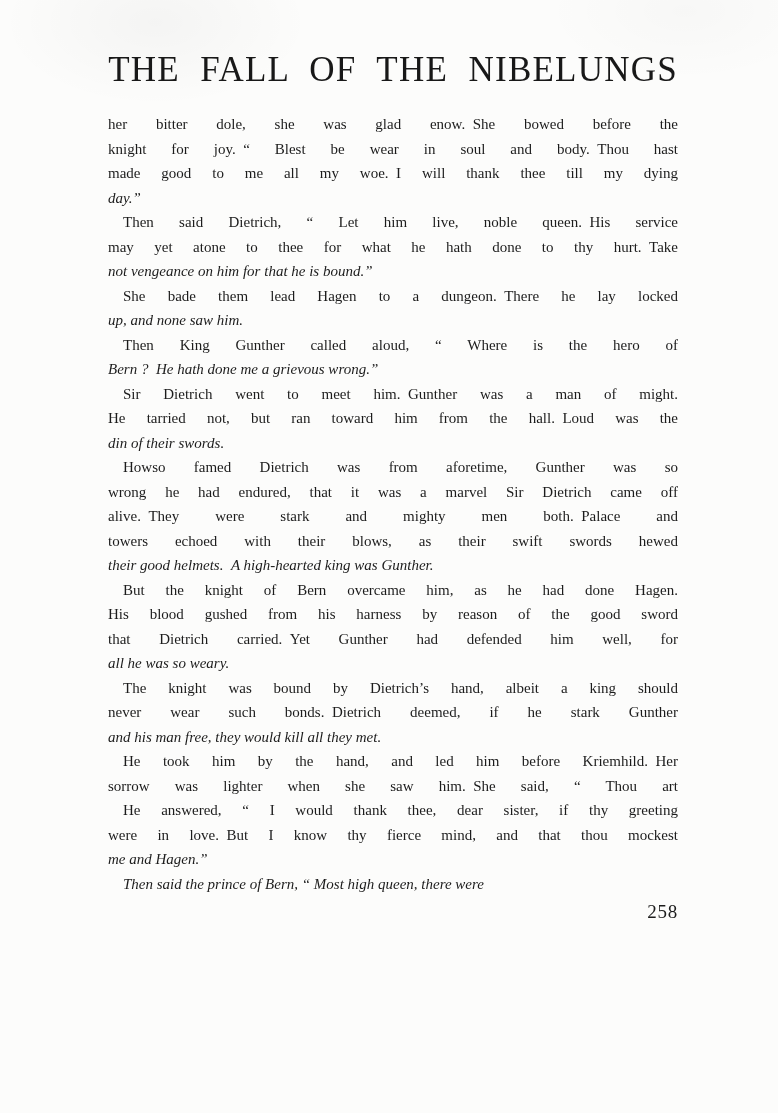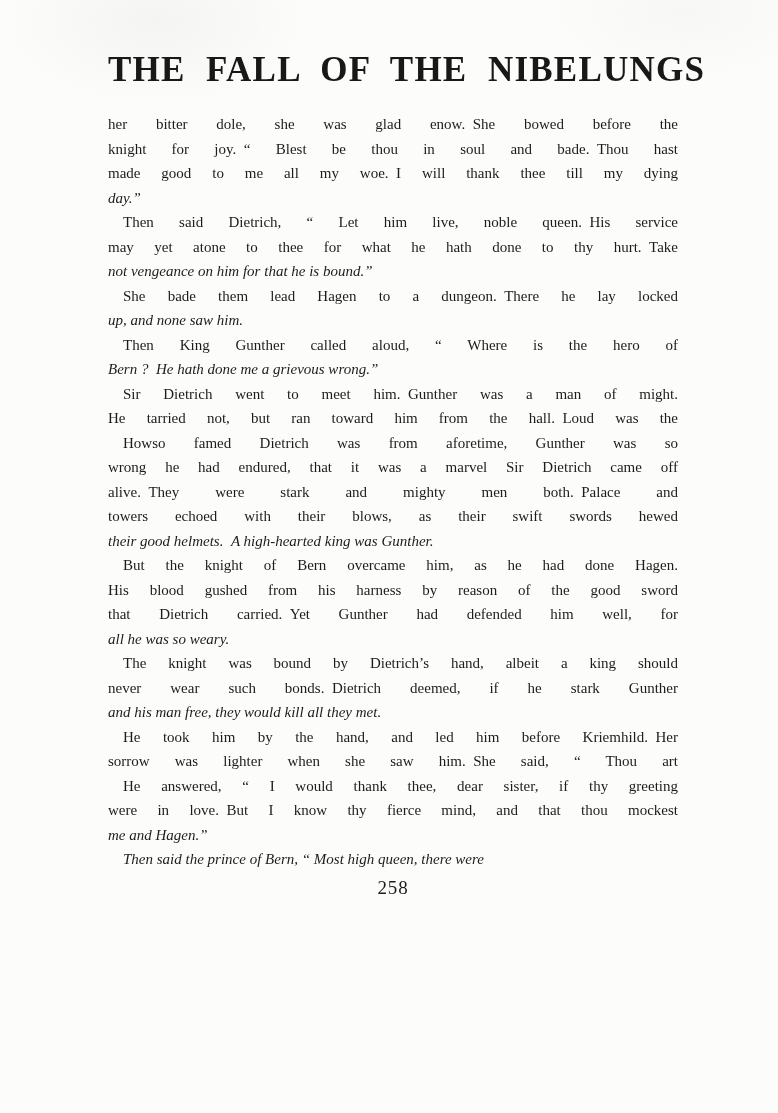--- a/index.html
+++ b/index.html
@@ -21,21 +21,21 @@
   }
   .col {
     position: absolute;
     left: 108px;
     width: 570px;
     top: 0;
   }
   .title {
     margin: 50px 0 0 0;
     font-size: 35px;
-    font-weight: bold;
+    font-weight: normal;
     line-height: 40px;
     text-align: center;
     letter-spacing: 0.035em;
     word-spacing: 0.30em;
     white-space: nowrap;
     color: #181818;
   }
   .body-text {
     margin-top: 22px;
     font-size: 15px;
@@ -51,54 +51,55 @@
     text-align-last: left;
     font-style: italic;
   }
   .line.indent {
     text-indent: 15px;
   }
   .pagenum {
     margin-top: 3px;
     font-size: 19px;
     line-height: 26px;
-    text-align: center;
+    text-align: right;
     letter-spacing: 0.04em;
     color: #1c1c1c;
   }
 </style>
 </head>
 <body>
 
 <div class="sheet">
   <div class="col">
     <h1 class="title">THE FALL OF THE NIBELUNGS</h1>
     <div class="body-text" id="body-text">
         <div class="para">
           <div class="line">her bitter dole, she was glad enow. She bowed before the</div>
-          <div class="line">knight for joy. “ Blest be thou in soul and bade. Thou hast</div>
+          <div class="line">knight for joy. “ Blest be wear in soul and body. Thou hast</div>
           <div class="line">made good to me all my woe. I will thank thee till my dying</div>
           <div class="line last">day.”</div>
         </div>
         <div class="para">
           <div class="line indent">Then said Dietrich, “ Let him live, noble queen. His service</div>
           <div class="line">may yet atone to thee for what he hath done to thy hurt. Take</div>
           <div class="line last">not vengeance on him for that he is bound.”</div>
         </div>
         <div class="para">
           <div class="line indent">She bade them lead Hagen to a dungeon. There he lay locked</div>
           <div class="line last">up, and none saw him.</div>
         </div>
         <div class="para">
           <div class="line indent">Then King Gunther called aloud, “ Where is the hero of</div>
           <div class="line last">Bern ? He hath done me a grievous wrong.”</div>
         </div>
         <div class="para">
           <div class="line indent">Sir Dietrich went to meet him. Gunther was a man of might.</div>
           <div class="line">He tarried not, but ran toward him from the hall. Loud was the</div>
+          <div class="line last">din of their swords.</div>
         </div>
         <div class="para">
           <div class="line indent">Howso famed Dietrich was from aforetime, Gunther was so</div>
           <div class="line">wrong he had endured, that it was a marvel Sir Dietrich came off</div>
           <div class="line">alive. They were stark and mighty men both. Palace and</div>
           <div class="line">towers echoed with their blows, as their swift swords hewed</div>
           <div class="line last">their good helmets. A high-hearted king was Gunther.</div>
         </div>
         <div class="para">
           <div class="line indent">But the knight of Bern overcame him, as he had done Hagen.</div>

